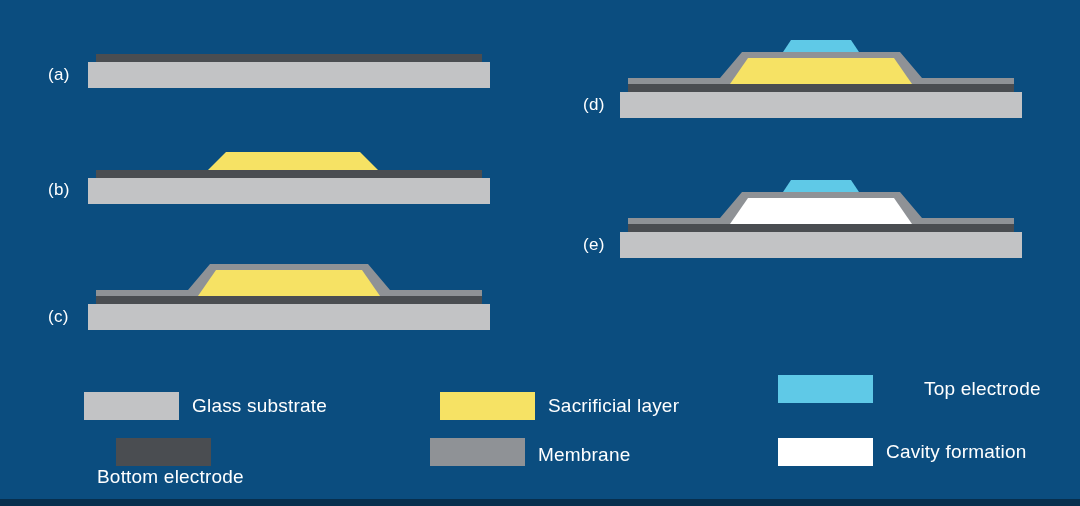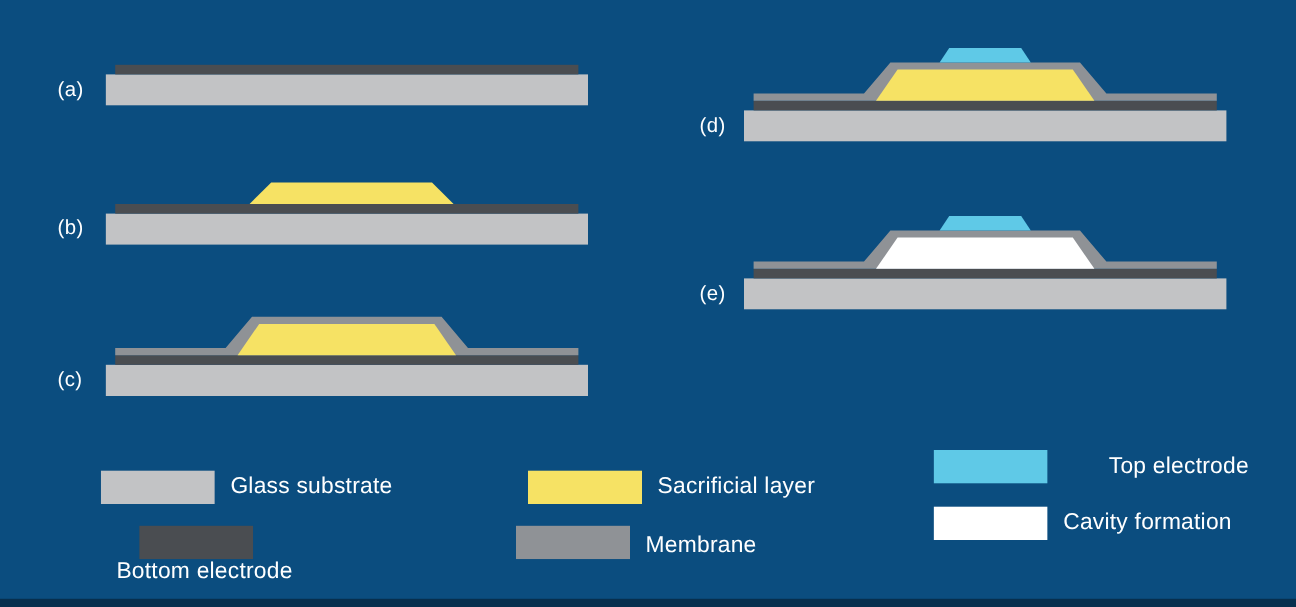--- a/index.html
+++ b/index.html
@@ -127,21 +127,21 @@
     <span class="legend-label">Bottom electrode</span>
   </div>
 
   <div class="legend-item" style="left:430px; top:438px;align-items:flex-end;">
     <svg class="legend-swatch" viewBox="0 0 95 28">
       <rect x="0" y="0" width="95" height="28" fill="#8f9296"></rect>
     </svg>
     <span class="legend-label">Membrane</span>
   </div>
 
-  <div class="legend-item" style="left:778px; top:422px;">
+  <div class="legend-item" style="left:778px; top:438px;">
     <svg class="legend-swatch" viewBox="0 0 95 28">
       <rect x="0" y="0" width="95" height="28" fill="#ffffff"></rect>
     </svg>
     <span class="legend-label">Cavity formation</span>
   </div>
 
   <div class="footer-strip"></div>
 
 </div>
 

